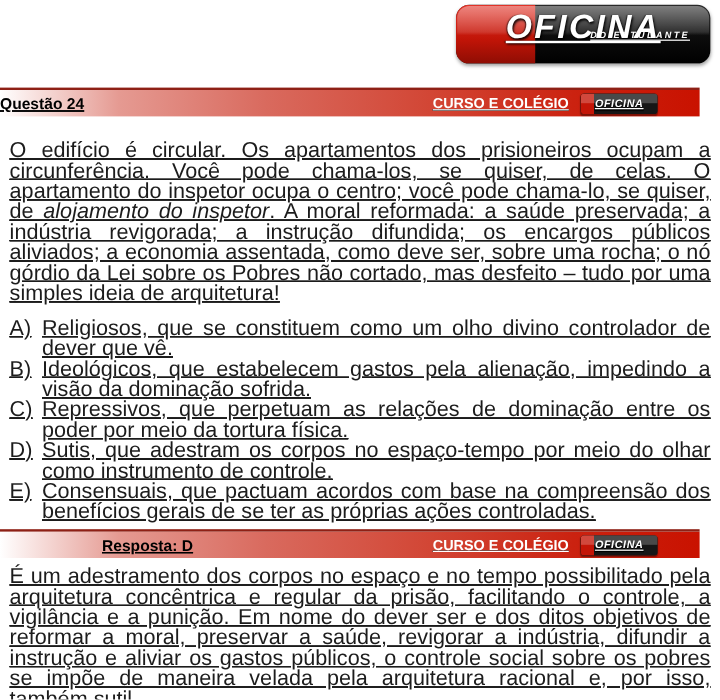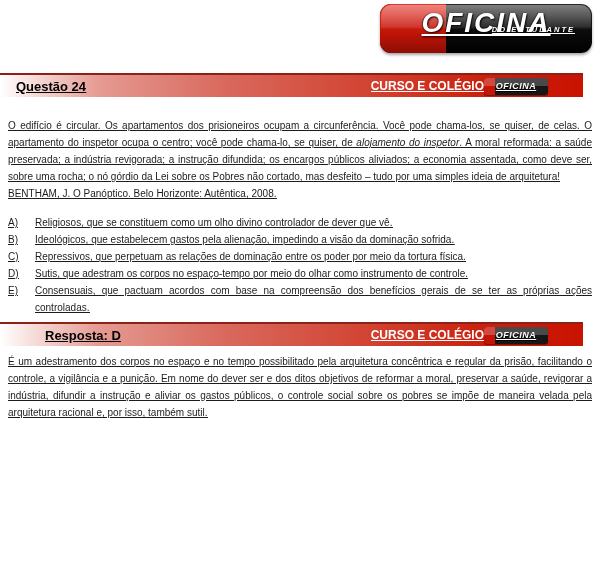--- a/index.html
+++ b/index.html
@@ -38,38 +38,38 @@
     color:#fff; z-index:2;
   }
   
   .redbar {
     margin-top:73px; margin-right:17px; height:24px;
     border-top:2px solid #8e2015;
     background:linear-gradient(90deg,#ffffff 0%,#f9e7e5 4%,#e59a92 17%,#d96a5e 38%,#d24534 62%,#cb2210 82%,#c91200 100%);
     display:flex; align-items:center; justify-content:space-between;
   }
   .redbar.answer { margin-top:6px; }
-  .redbar .title { font-weight:bold; font-size:13px; color:#000; padding-left:16px; white-space:nowrap; }
-  .redbar.answer .title { padding-left:45px; }
-  .bar-right { display:flex; align-items:center; padding-right:35px; }
+  .redbar .title { font-weight:bold; font-size:13px; color:#000; padding-left:0; white-space:nowrap; }
+  .redbar.answer .title { padding-left:85px; }
+  .bar-right { display:flex; align-items:center; gap:10px; padding-right:35px; }
   .bar-right .slogan { color:#fff; font-weight:bold; font-size:12px; white-space:nowrap; }
   .mini-badge {
     position:relative; width:64px; height:17px; background:#161616;
     border-radius:3px; overflow:hidden; flex:none;
     display:flex; align-items:center; justify-content:center;
     box-shadow:0 1px 1px rgba(0,0,0,.4);
   }
   .mini-badge .mb-red { position:absolute; left:0; top:0; bottom:0; width:11px; background:#c41507; }
   .mini-badge .mb-gloss { position:absolute; left:0; right:0; top:0; height:8px; background:rgba(255,255,255,.22); }
   .mini-badge .mb-text {
     position:relative; z-index:2; color:#fff; font-style:italic; font-weight:bold;
     font-size:9px; letter-spacing:.5px; text-shadow:0 1px 1px #000;
   }
   
-  .content { padding:0 8px; font-size:10px; line-height:17px; }
+  .content { padding:0 8px; font-size:18px; line-height:17px; }
   .passage { margin-top:20px; text-align:justify; }
   .passage .ital { font-style:italic; }
   .source { text-align:left; }
   .stem { margin-top:10px; text-align:justify; }
   .options { margin-top:12px; }
   .opt { display:flex; }
   .opt .lbl { width:27px; flex:none; }
   .opt .txt { flex:1; text-align:justify; }
   .explanation { margin-top:7px; text-align:justify; }
 </style>
@@ -92,21 +92,20 @@
       <span class="mb-gloss"></span>
       <span class="mb-text">OFICINA</span>
     </span>
   </span>
 </div>
 
 <div class="content">
 
   <p class="passage"><span>O edifício é circular. Os apartamentos dos prisioneiros ocupam a circunferência. Você pode chama-los, se quiser, de celas. O apartamento do inspetor ocupa o centro; você pode chama-lo, se quiser, de </span><span class="ital">alojamento do inspetor</span><span>. A moral reformada: a saúde preservada; a indústria revigorada; a instrução difundida; os encargos públicos aliviados; a economia assentada, como deve ser, sobre uma rocha; o nó górdio da Lei sobre os Pobres não cortado, mas desfeito – tudo por uma simples ideia de arquitetura!</span></p>
 
-  <p class="source">BENTHAM, J. O Panóptico. Belo Horizonte: Autêntica, 2008.</p>
 
 
   <div class="options">
     <div class="opt">
       <span class="lbl">A)</span>
       <span class="txt">Religiosos, que se constituem como um olho divino controlador de dever que vê.</span>
     </div>
     <div class="opt">
       <span class="lbl">B)</span>
       <span class="txt">Ideológicos, que estabelecem gastos pela alienação, impedindo a visão da dominação sofrida.</span>

